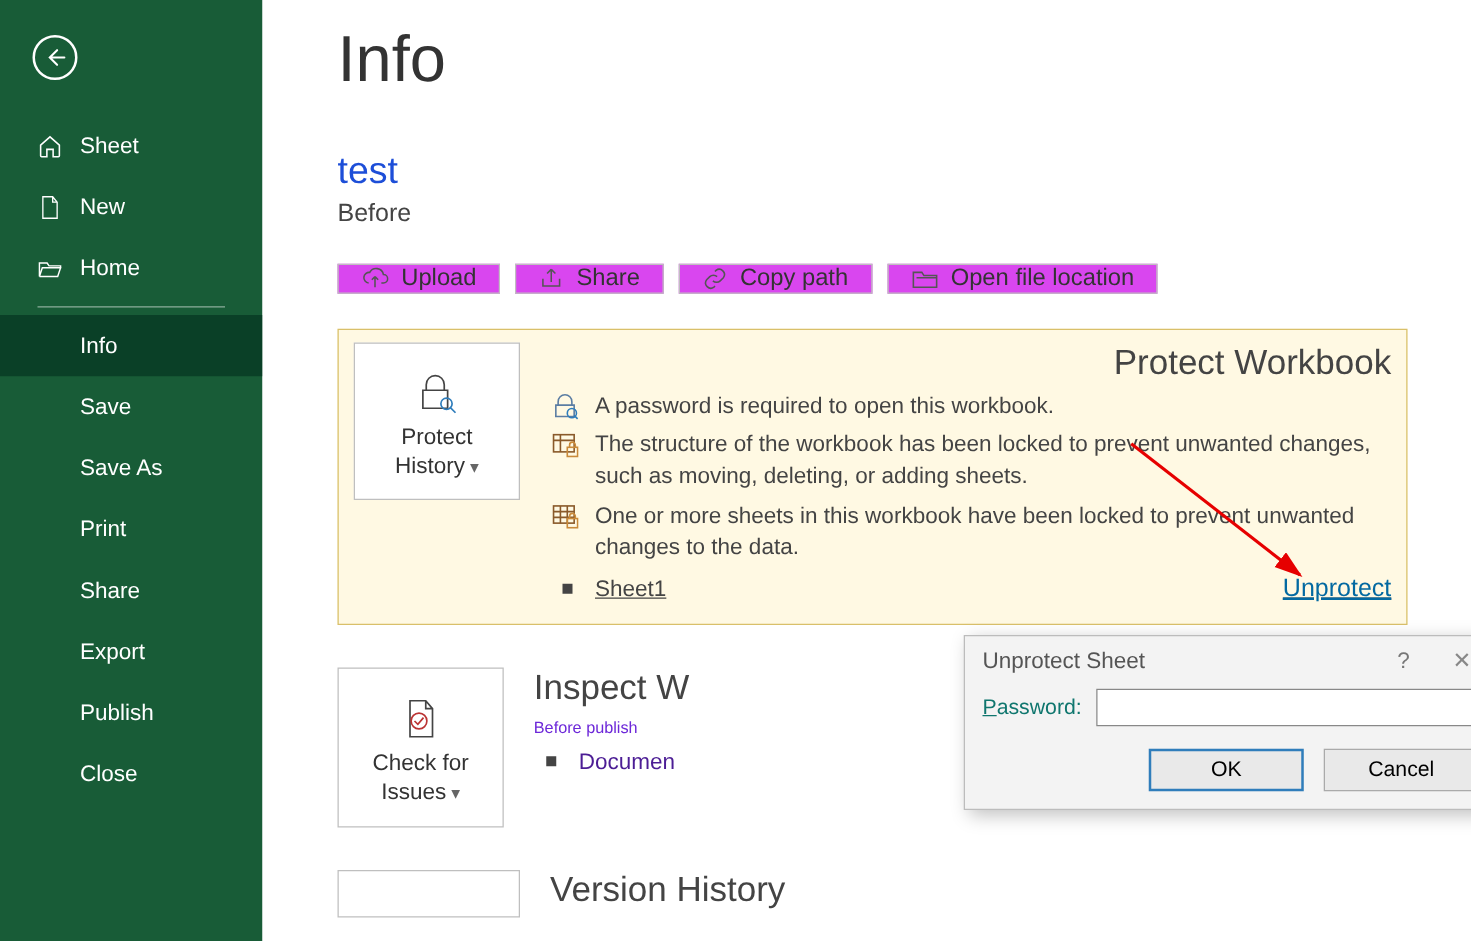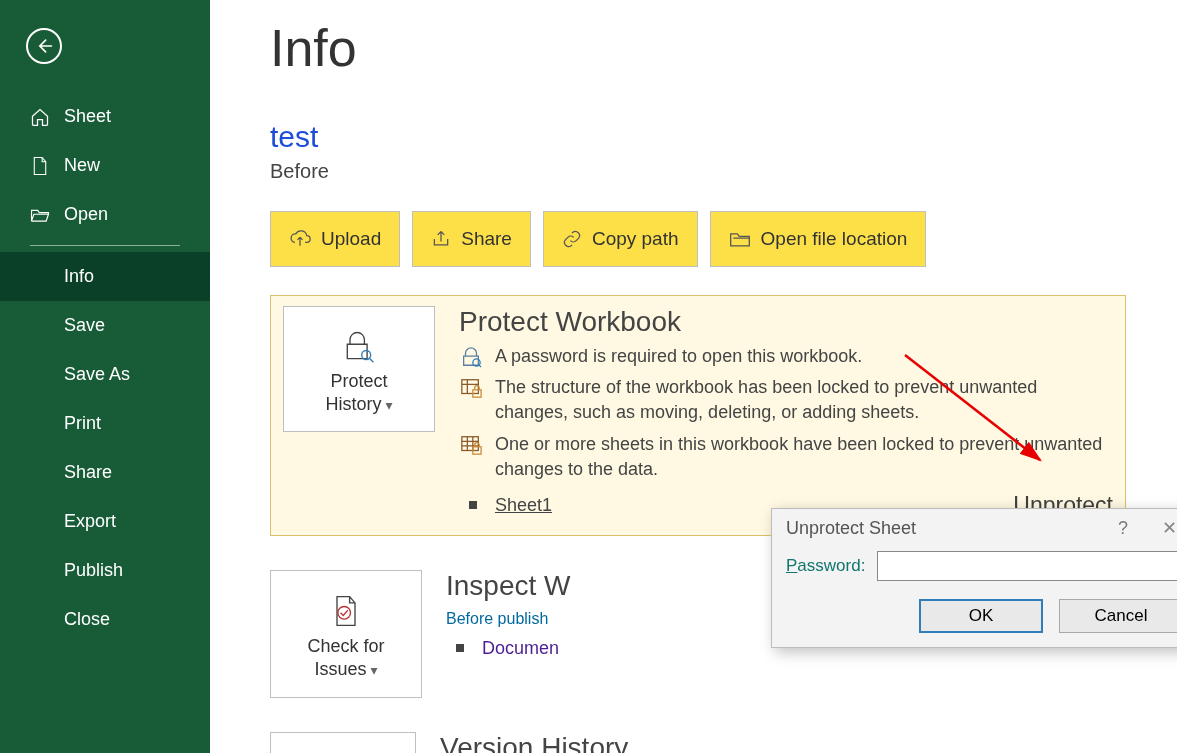--- a/index.html
+++ b/index.html
@@ -14,42 +14,42 @@
   .side-item.sub { padding-left: 64px; font-size:18px; }
   .side-sep { border: none; border-top:1px solid rgba(255,255,255,0.5); margin: 6px 30px 6px 30px; }
   .side-icon { width:20px; height:20px; display:inline-flex; align-items:center; justify-content:center; }
   .side-icon svg { stroke:#fff; fill:none; stroke-width:1.5; }
   
   .main { flex:1; padding: 10px 0 0 60px; position:relative; background:#fff; }
   .title { font-size: 52px; font-weight:300; color:#333; margin-top: 8px; }
   .doc-name { color:#1d4ed8; font-size:30px; font-weight:400; margin-top: 42px; }
   .doc-loc { color:#444; font-size:20px; margin-top: 6px; }
   .action-row { display:flex; gap:12px; margin-top: 28px; }
-  .action-btn { display:flex; align-items:center; gap:10px; border:1px solid #bfbfbf; background:#fde047; padding: 16px 18px; font-size:19px; color:#333; cursor:pointer; }
+  .action-btn { display:flex; align-items:center; gap:10px; border:1px solid #bfbfbf; background:#d946ef; padding: 0 18px; font-size:19px; color:#333; cursor:pointer; }
   .action-btn svg { stroke:#555; fill:none; stroke-width:1.5; }
   
   .protect-panel { margin-top: 28px; width: 856px; border:1px solid #d9c06a; background:#fff9e3; padding: 10px 12px 16px 12px; display:flex; gap:24px; position:relative; }
-  .big-btn { width:152px; height:126px; background:#fff; border:1px solid #bfbfbf; display:flex; flex-direction:column; align-items:center; justify-content:center; font-size:18px; color:#333; text-align:center; cursor:pointer; line-height:1.3; padding-top:6px;}
+  .big-btn { width:133px; height:126px; background:#fff; border:1px solid #bfbfbf; display:flex; flex-direction:column; align-items:center; justify-content:center; font-size:18px; color:#333; text-align:center; cursor:pointer; line-height:1.3; padding-top:6px;}
   .big-btn .cap { margin-top:6px; display:flex; align-items:center; gap:4px;}
   .big-btn svg { stroke:#444; fill:none; stroke-width:1.5; }
   .big-btn .chev { font-size:14px; color:#666; }
   .protect-right { flex:1; }
-  .protect-head { font-size:28px; font-weight:400; color:#444; margin-bottom:6px; }
+  .protect-head { font-size:28px; font-weight:400; color:#444; margin-bottom:6px;text-align:right; }
   .prot-line { display:flex; gap:12px; font-size:18px; color:#444; margin-top:6px; line-height:1.4; }
   .prot-line .mini-icon { width:24px; flex-shrink:0; display:flex; justify-content:center; padding-top:2px;}
   .prot-line .mini-icon svg { stroke:#5b7da3; stroke-width:1.4; fill:none; }
   .prot-line .mini-icon.locked svg { stroke:#8a5a2a; }
   .sheet-row { display:flex; align-items:center; gap:18px; padding-left: 10px; margin-top:10px; font-size:18px; color:#444;text-decoration:underline; }
   .sheet-row .square { width:8px; height:8px; background:#444; }
-  .unprotect-link { margin-left:auto; color:#404040; text-decoration: underline; font-size:23px; cursor:pointer; }
+  .unprotect-link { margin-left:auto; color:#0369a1; text-decoration: underline; font-size:20px; cursor:pointer; }
   
   .inspect-row { display:flex; gap:24px; margin-top: 34px; }
   .inspect-row .big-btn { height: 128px; }
   .inspect-right .hdr { font-size:28px; font-weight:400; color:#444; }
-  .inspect-right .sub { font-size:16px; color:#0369a1; margin-top:8px; }
+  .inspect-right .sub { font-size:13px; color:#6d28d9; margin-top:8px; }
   .inspect-right .doc-bullet { display:flex; align-items:center; gap:18px; padding-left:10px; margin-top:10px; font-size:18px; color:#4c1d95; }
   .inspect-right .doc-bullet .square { width:8px; height:8px; background:#444; }
   .version-row { display:flex; gap:24px; margin-top:34px; width:856px; }
   .version-row .hdr { font-size:28px; font-weight:400; color:#444; }
   .version-row .big-btn {height: 38px; width:146px;}
   
   .arrow { position:absolute; pointer-events:none; }
   
   .dialog { position:absolute; left:561px; top:508px; width:427px; background:#f3f3f3; border:1px solid #bcbcbc; box-shadow: 4px 4px 14px rgba(0,0,0,0.25); }
   .dlg-titlebar { display:flex; align-items:center; padding: 8px 14px; font-size:18px; color:#555; }
@@ -92,21 +92,21 @@
           </svg>
       </span>
       <span>New</span>
     </div>
     <div class="side-item">
       <span class="side-icon">
         <svg width="22" height="18" viewBox="0 0 26 20">
             <path d="M2 4h8l2 3h12v2H5l-3 9V4z M5 9h19l-3 9H2"></path>
           </svg>
       </span>
-      <span>Open</span>
+      <span>Home</span>
     </div>
 
     <hr class="side-sep">
 
     <div class="side-item sub active">
       <span>Info</span>
     </div>
     <div class="side-item sub">
       <span>Save</span>
     </div>

